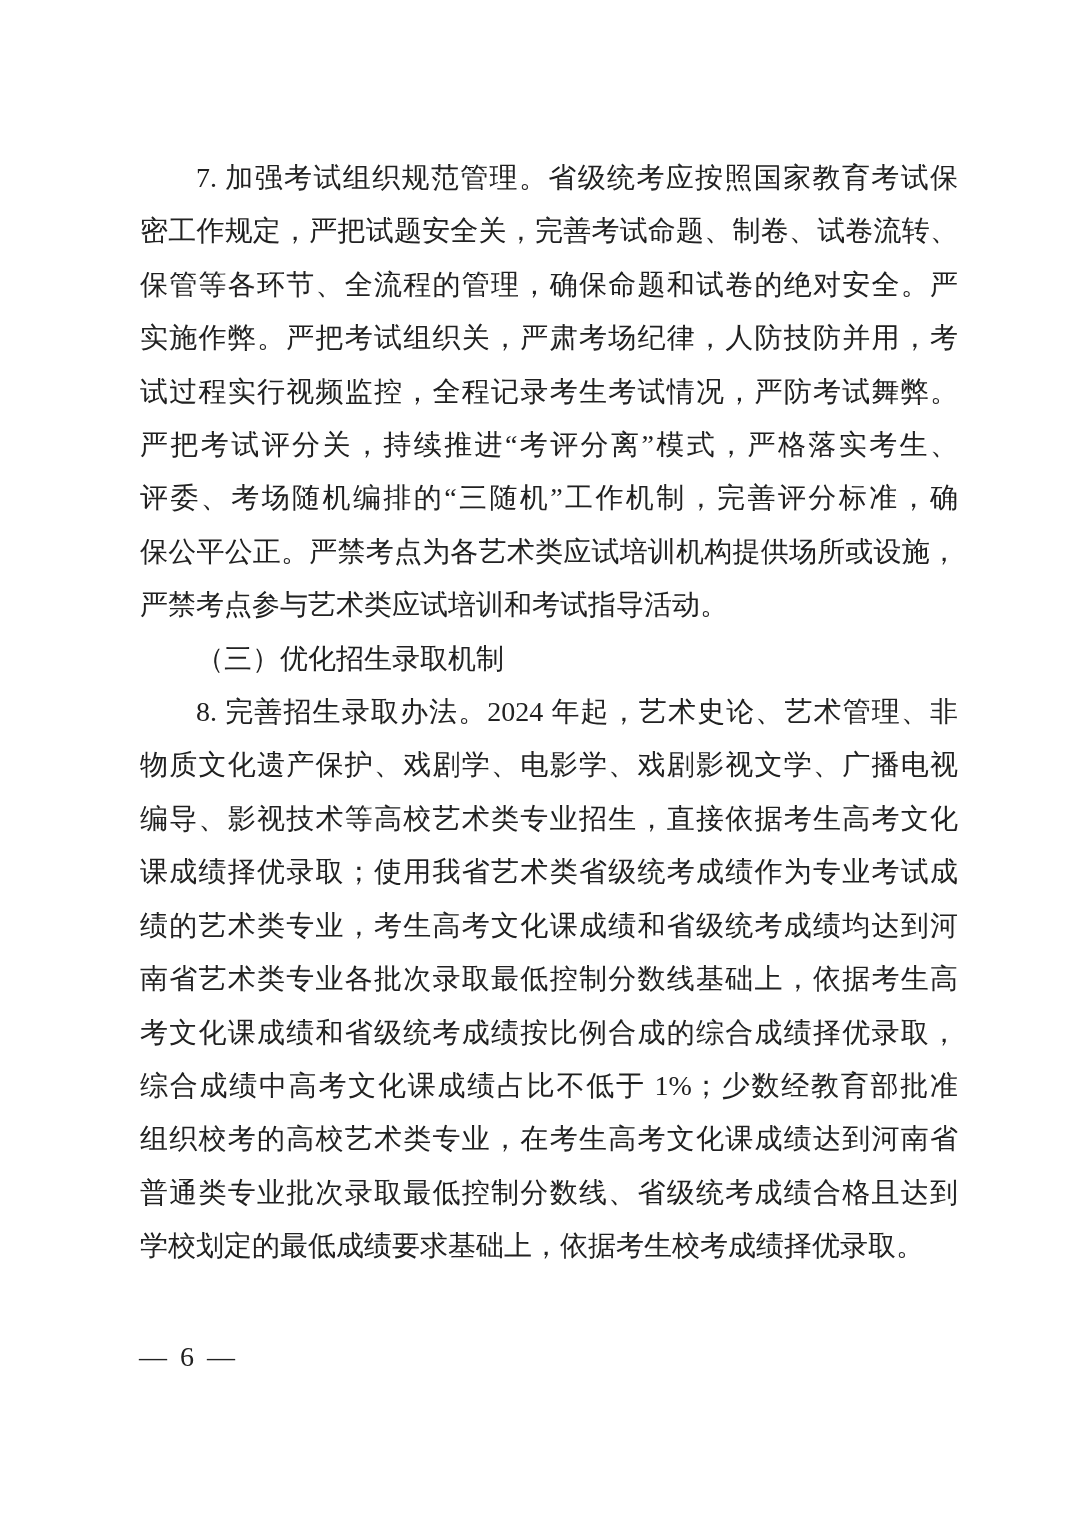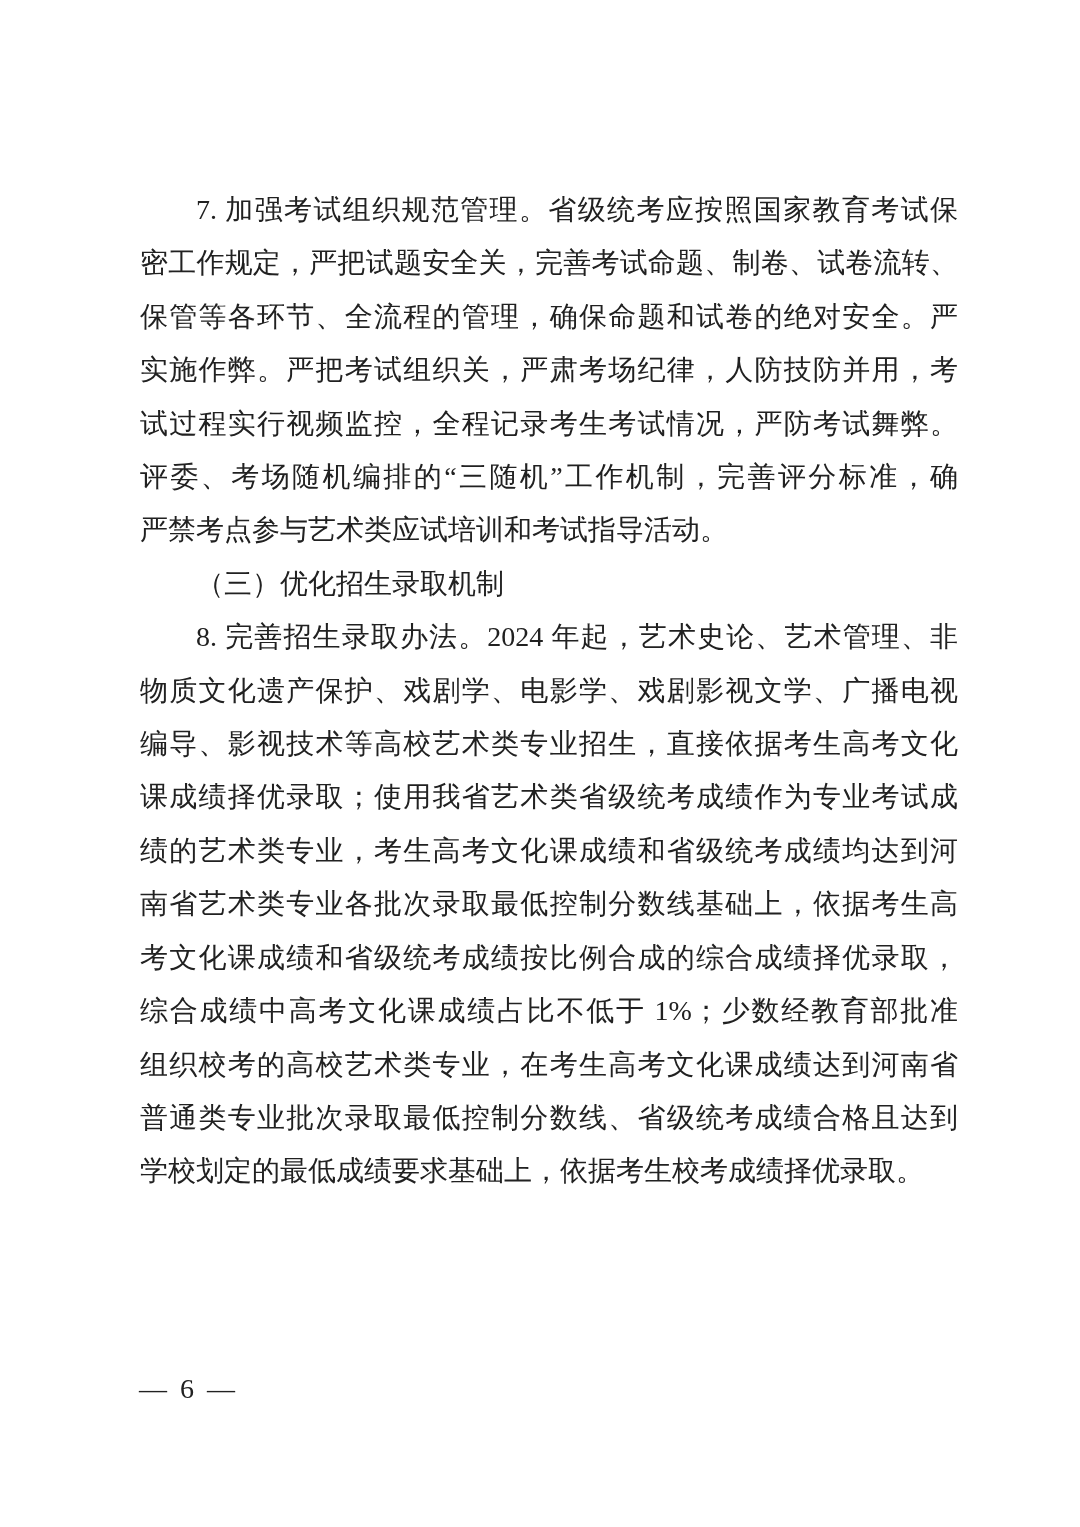--- a/index.html
+++ b/index.html
@@ -11,21 +11,20 @@
     height: 1527px;
     background: #ffffff;
     position: relative;
     font-family: "Liberation Serif", "DejaVu Serif", serif;
     overflow: hidden;
   }
   .page {
     position: absolute;
     inset: 0;
     background: #ffffff;
-    margin-top: 32px;
   }
   .text-block {
     position: absolute;
     left: 140px;
     top: 151px;
     width: 818px;
   }
   .line {
     margin: 0;
     padding: 0;
@@ -62,21 +61,23 @@
 <body>
 
 <div class="page">
   <div class="text-block">
 
     <p class="line indent">7. 加强考试组织规范管理。省级统考应按照国家教育考试保</p>
     <p class="line">密工作规定，严把试题安全关，完善考试命题、制卷、试卷流转、</p>
     <p class="line">保管等各环节、全流程的管理，确保命题和试卷的绝对安全。严</p>
     <p class="line">实施作弊。严把考试组织关，严肃考场纪律，人防技防并用，考</p>
     <p class="line">试过程实行视频监控，全程记录考生考试情况，严防考试舞弊。</p>
+    <p class="line">严把考试评分关，持续推进“考评分离”模式，严格落实考生、</p>
     <p class="line">评委、考场随机编排的“三随机”工作机制，完善评分标准，确</p>
+    <p class="line">保公平公正。严禁考点为各艺术类应试培训机构提供场所或设施，</p>
     <p class="line para-end">严禁考点参与艺术类应试培训和考试指导活动。</p>
 
     <p class="line heading">（三）优化招生录取机制</p>
 
     <p class="line indent">8. 完善招生录取办法。2024 年起，艺术史论、艺术管理、非</p>
     <p class="line">物质文化遗产保护、戏剧学、电影学、戏剧影视文学、广播电视</p>
     <p class="line">编导、影视技术等高校艺术类专业招生，直接依据考生高考文化</p>
     <p class="line">课成绩择优录取；使用我省艺术类省级统考成绩作为专业考试成</p>
     <p class="line">绩的艺术类专业，考生高考文化课成绩和省级统考成绩均达到河</p>
     <p class="line">南省艺术类专业各批次录取最低控制分数线基础上，依据考生高</p>

